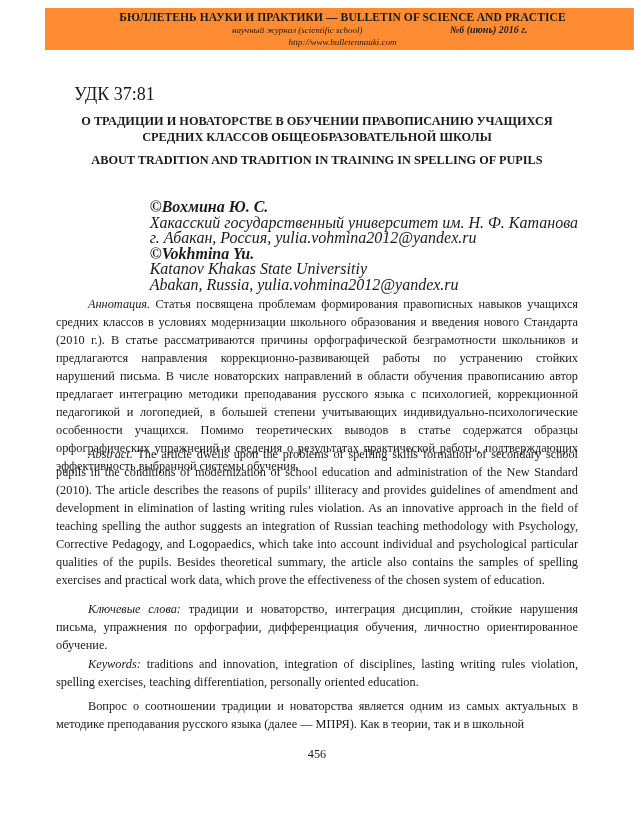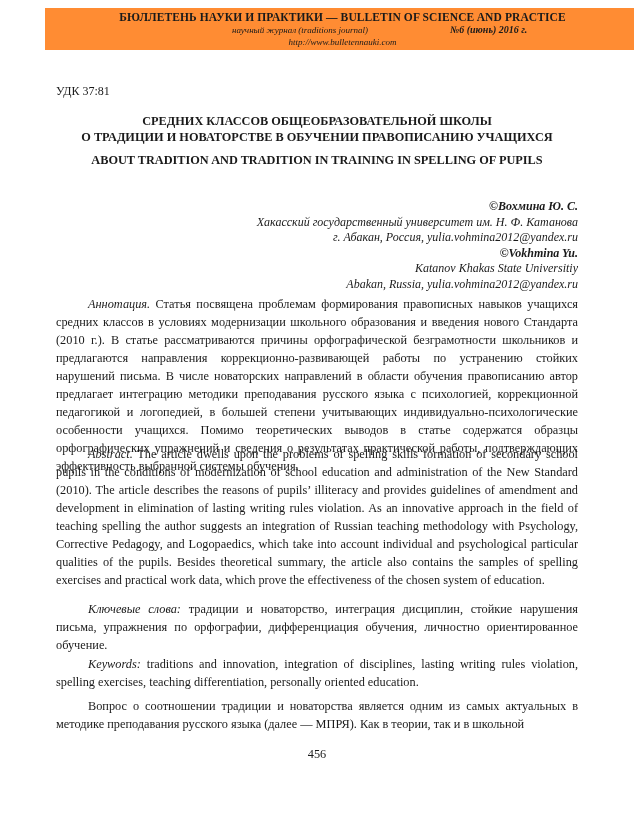--- a/index.html
+++ b/index.html
@@ -61,23 +61,23 @@
       right: 0;
       top: 29px;
       text-align: center;
       font-style: italic;
       font-size: 9px;
       color: #1a1a1a;
       white-space: nowrap;
     }
     .udk {
       position: absolute;
-      left: 56px;
+      left: 74px;
       top: 84px;
-      font-size: 12px;
+      font-size: 18px;
     }
     .title-ru {
       position: absolute;
       left: 56px;
       width: 522px;
       top: 114px;
       text-align: center;
       font-weight: bold;
       font-size: 12.3px;
       line-height: 15.5px;
@@ -89,23 +89,23 @@
       top: 153px;
       text-align: center;
       font-weight: bold;
       font-size: 12.3px;
       line-height: 15.5px;
     }
     .authors {
       position: absolute;
       right: 56px;
       top: 199px;
-      text-align: right;
+      text-align: left;
       font-style: italic;
-      font-size: 12px;
+      font-size: 16px;
       line-height: 15.5px;
     }
     .authors .name {
       font-weight: bold;
     }
     .authors div {
       white-space: nowrap;
     }
 
     .para {
@@ -134,30 +134,30 @@
       top: 747px;
       text-align: center;
       font-size: 12.3px;
     }
   </style>
 </head>
 <body>
 
 <div class="header-band">
   <div class="header-title">БЮЛЛЕТЕНЬ НАУКИ И ПРАКТИКИ — BULLETIN OF SCIENCE AND PRACTICE</div>
-  <div class="header-sub">научный журнал (traditions journal)</div>
+  <div class="header-sub">научный журнал (scientific school)</div>
   <div class="header-issue">№6 (июнь) 2016  г.</div>
   <div class="header-url">http://www.bulletennauki.com</div>
 </div>
 
 <div class="udk">УДК 37:81</div>
 
 <div class="title-ru">
+  <div>О ТРАДИЦИИ И НОВАТОРСТВЕ В ОБУЧЕНИИ ПРАВОПИСАНИЮ УЧАЩИХСЯ</div>
   <div>СРЕДНИХ КЛАССОВ ОБЩЕОБРАЗОВАТЕЛЬНОЙ ШКОЛЫ</div>
-  <div>О ТРАДИЦИИ И НОВАТОРСТВЕ В ОБУЧЕНИИ ПРАВОПИСАНИЮ УЧАЩИХСЯ</div>
 </div>
 
 <div class="title-en">
   <div>ABOUT TRADITION AND TRADITION IN TRAINING IN SPELLING OF PUPILS</div>
 </div>
 
 <div class="authors">
   <div class="name">©Вохмина Ю. С.</div>
   <div>Хакасский государственный университет им. Н. Ф. Катанова</div>
   <div>г. Абакан, Россия, yulia.vohmina2012@yandex.ru</div>

